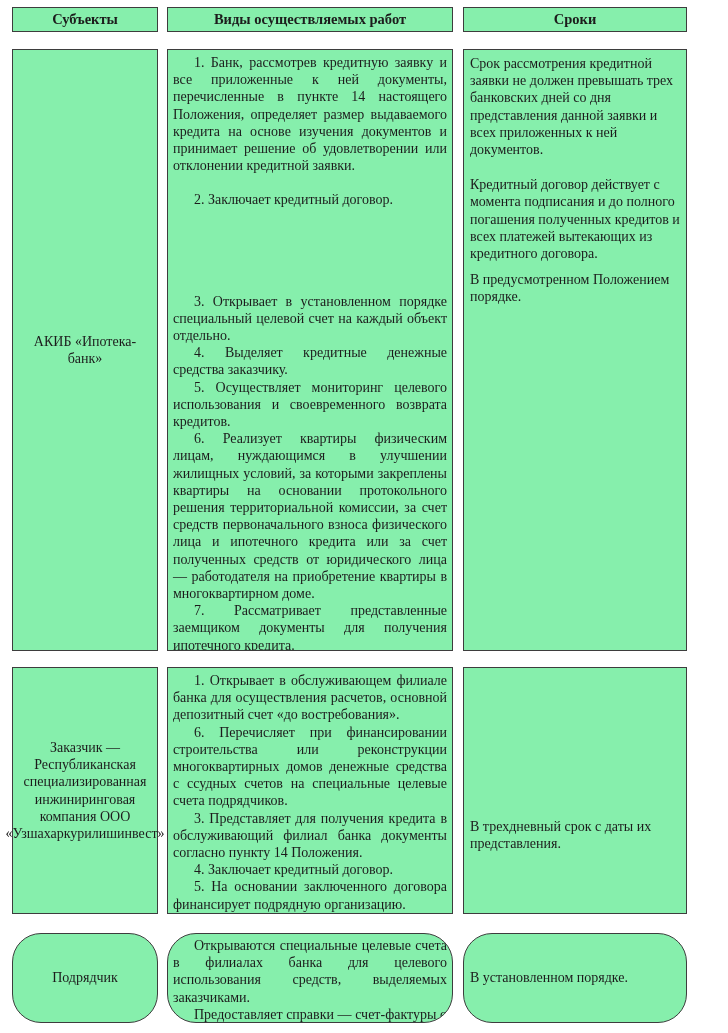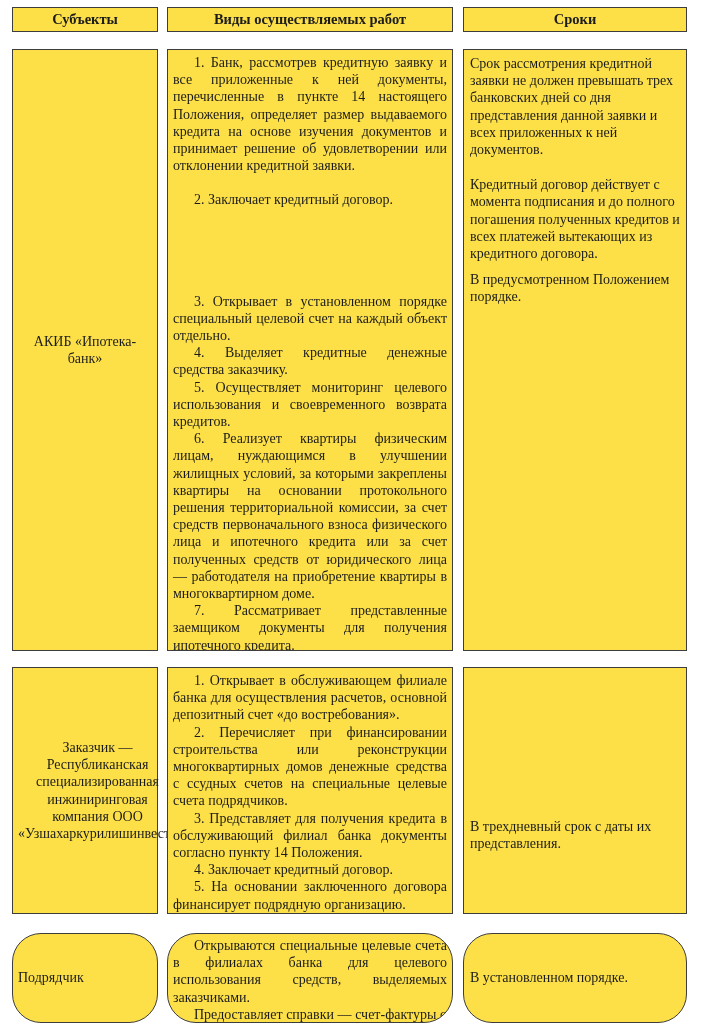--- a/index.html
+++ b/index.html
@@ -4,40 +4,40 @@
 <style>
   html,body { margin:0; padding:0; }
   body {
     width:728px; height:1033px; background:#ffffff;
     font-family:"Liberation Serif", serif; color:#1c1c1c;
     -webkit-font-smoothing:antialiased;
   }
   .page { padding:7px 0 0 12px; }
   .trow { display:flex; align-items:flex-start; }
   .cell {
-    border:1px solid #3d3d3d; box-sizing:border-box; background:#fde047;
+    border:1px solid #3d3d3d; box-sizing:border-box; background:#86efac;
     font-size:14px; line-height:17.2px;
   }
   .c1 { width:146px; margin-right:9px; }
   .c2 { width:286px; margin-right:10px; }
   .c3 { width:224px; }
 
   
   .hrow .cell {
     height:25px; display:flex; align-items:center; justify-content:center;
     font-weight:bold; font-size:14.5px;
   }
 
   
   .r1 { margin-top:17px; } .r1 .cell { height:602px; }
   .r2 { margin-top:16px; } .r2 .cell { height:247px; }
   .r3 { margin-top:19px; } .r3 .cell { height:90px;border-radius:29px; }
 
   .subject {
-    display:flex; align-items:center; 
+    display:flex; align-items:center; justify-content:center;
     text-align:center; padding:12px 5px; overflow-wrap:break-word;
   }
   .works { padding:4px 5px 3px 5px; text-align:justify; overflow:hidden; }
   .works p { margin:0; text-indent:21px; }
   .terms { padding:5px 6px; text-align:left; display:flex; flex-direction:column; overflow:hidden; }
   .terms p { margin:0; }
 
   
   .r1 .works .gap-line { margin-top:17px; }
   .r1 .works .gap-big  { margin-top:84px; }
@@ -82,21 +82,21 @@
       <p class="t2">В предусмотренном Положением порядке.</p>
     </div>
   </div>
 
   <div class="trow r2">
     <div class="cell c1 subject">
       <span>Заказчик — Республиканская специализированная инжиниринговая компания ООО «Узшахаркурилишинвест»</span>
     </div>
     <div class="cell c2 works">
       <p>1. Открывает в обслуживающем филиале банка для осуществления расчетов, основной депозитный счет «до востребования».</p>
-      <p>2. Перечисляет при финансировании строительства или реконструкции многоквартирных домов денежные средства с ссудных счетов на специальные целевые счета подрядчиков.</p>
+      <p>6. Перечисляет при финансировании строительства или реконструкции многоквартирных домов денежные средства с ссудных счетов на специальные целевые счета подрядчиков.</p>
       <p>3. Представляет для получения кредита в обслуживающий филиал банка документы согласно пункту 14 Положения.</p>
       <p>4. Заключает кредитный договор.</p>
       <p>5. На основании заключенного договора финансирует подрядную организацию.</p>
     </div>
     <div class="cell c3 terms">
       <p class="t0">В трехдневный срок с даты их представления.</p>
     </div>
   </div>
 
   <div class="trow r3">

